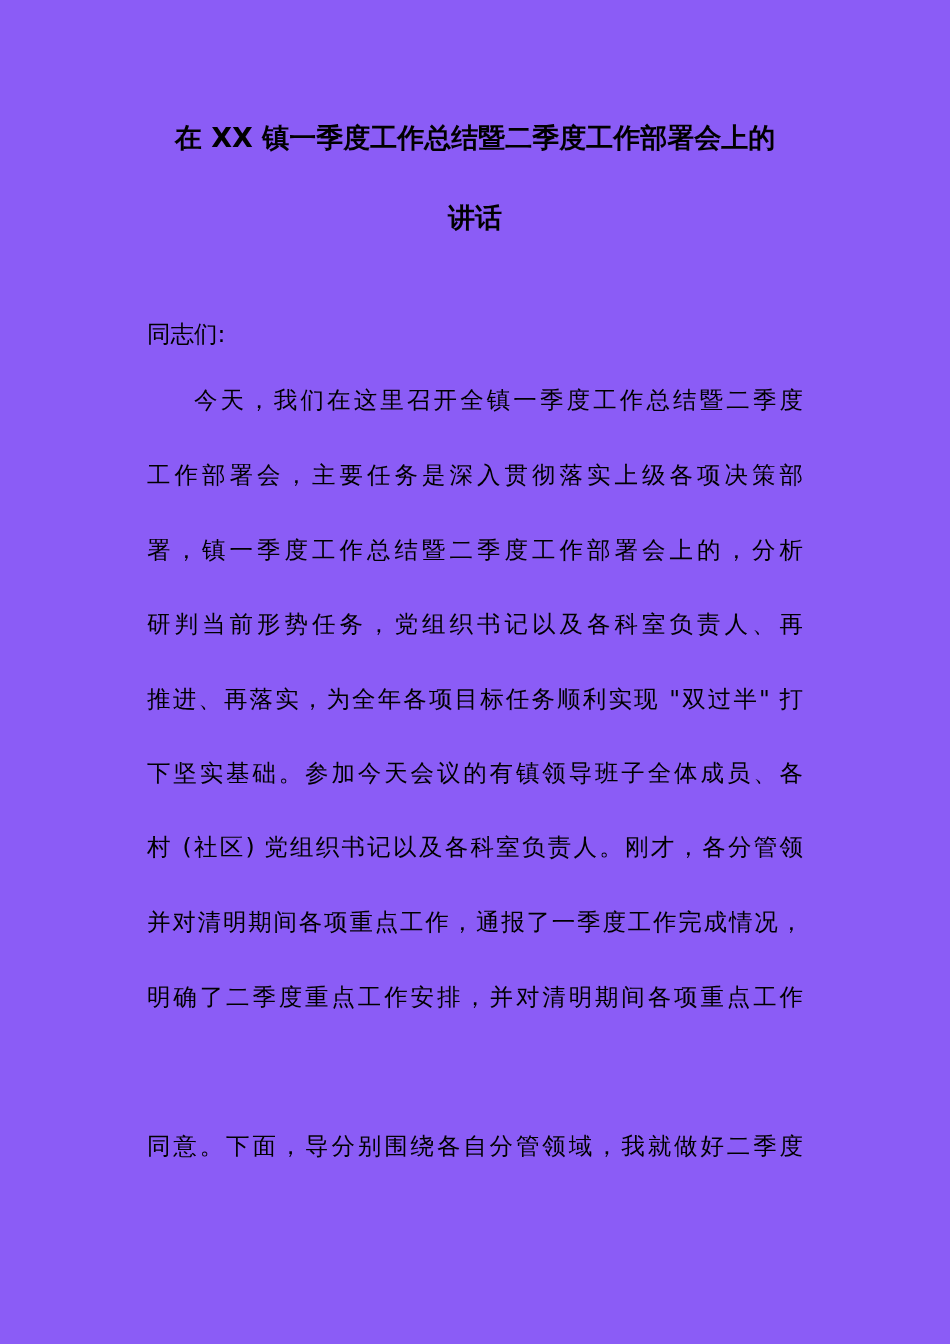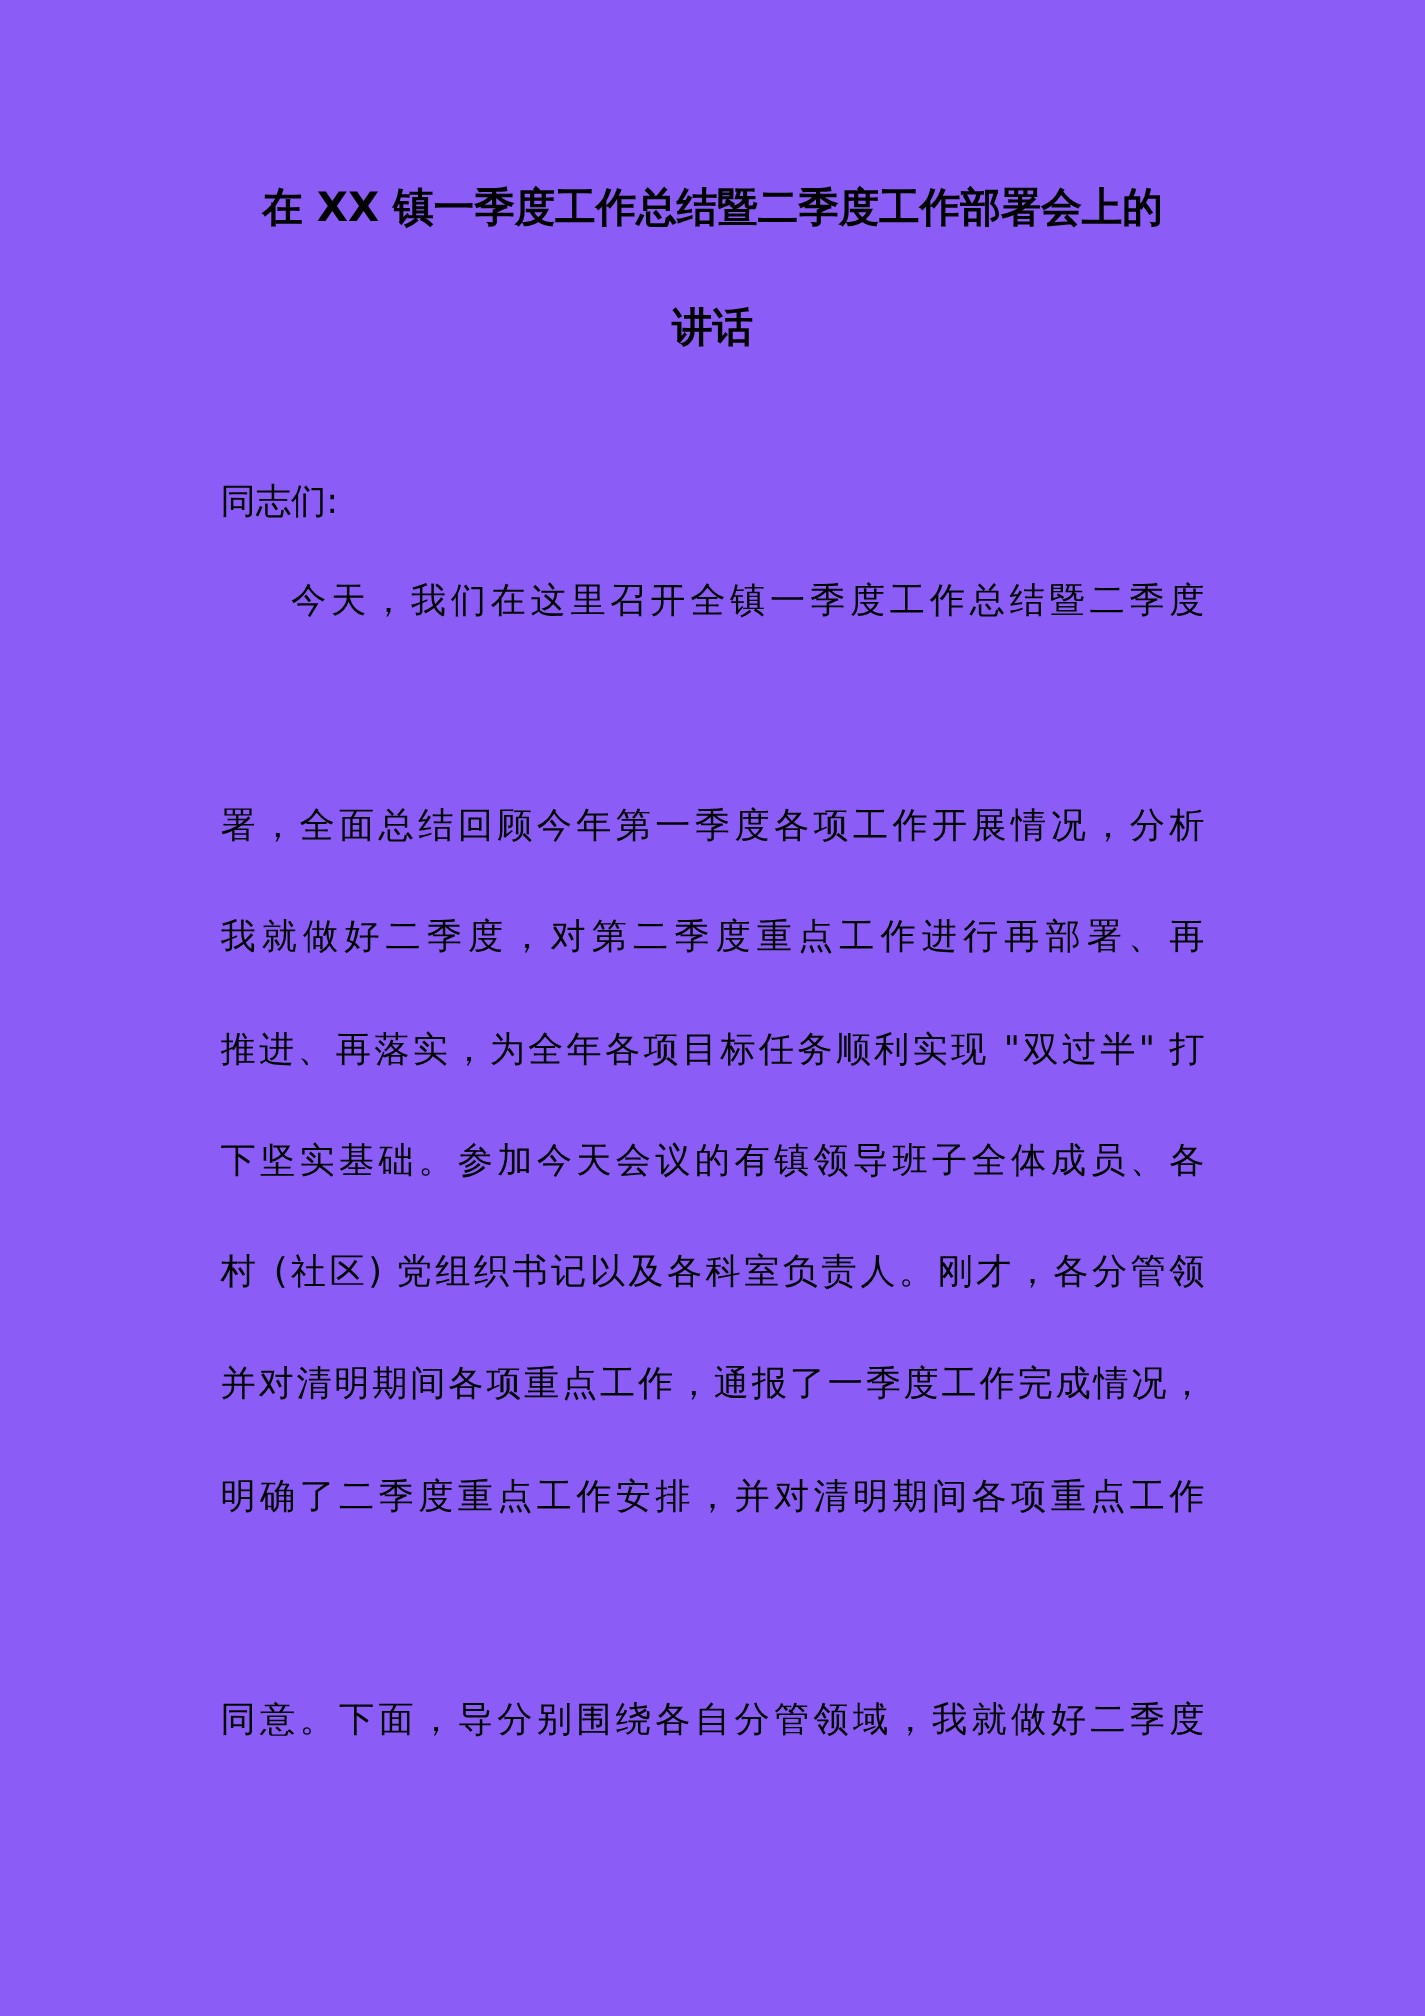--- a/index.html
+++ b/index.html
@@ -15,21 +15,22 @@
 </head>
 <body>
 
 <div class="page">
   <div class="title-line t1">在 XX 镇一季度工作总结暨二季度工作部署会上的</div>
   <div class="title-line t2">讲话</div>
 
   <div class="line noj" style="top:318px;">同志们:</div>
 
   <div class="line indent" style="top:384px;">今天，我们在这里召开全镇一季度工作总结暨二季度</div>
-  <div class="line" style="top:534px;">署，全面总结回顾今年第一季度各项工作开展情况，分析</div>
-  <div class="line" style="top:608px;">我就做好二季度，对第二季度重点工作进行再部署、再</div>
+  <div class="line" style="top:459px;">工作部署会，主要任务是深入贯彻落实上级各项决策部</div>
+  <div class="line" style="top:534px;">署，镇一季度工作总结暨二季度工作部署会上的，分析</div>
+  <div class="line" style="top:608px;">研判当前形势任务，党组织书记以及各科室负责人、再</div>
   <div class="line" style="top:683px;">推进、再落实，为全年各项目标任务顺利实现 "双过半" 打</div>
   <div class="line" style="top:757px;">下坚实基础。参加今天会议的有镇领导班子全体成员、各</div>
   <div class="line" style="top:831px;">村 (社区) 党组织书记以及各科室负责人。刚才，各分管领</div>
   <div class="line" style="top:906px;">并对清明期间各项重点工作，通报了一季度工作完成情况，</div>
   <div class="line" style="top:981px;">明确了二季度重点工作安排，并对清明期间各项重点工作</div>
   <div class="line" style="top:1130px;">同意。下面，导分别围绕各自分管领域，我就做好二季度</div>
 </div>
 
 </body></html>

